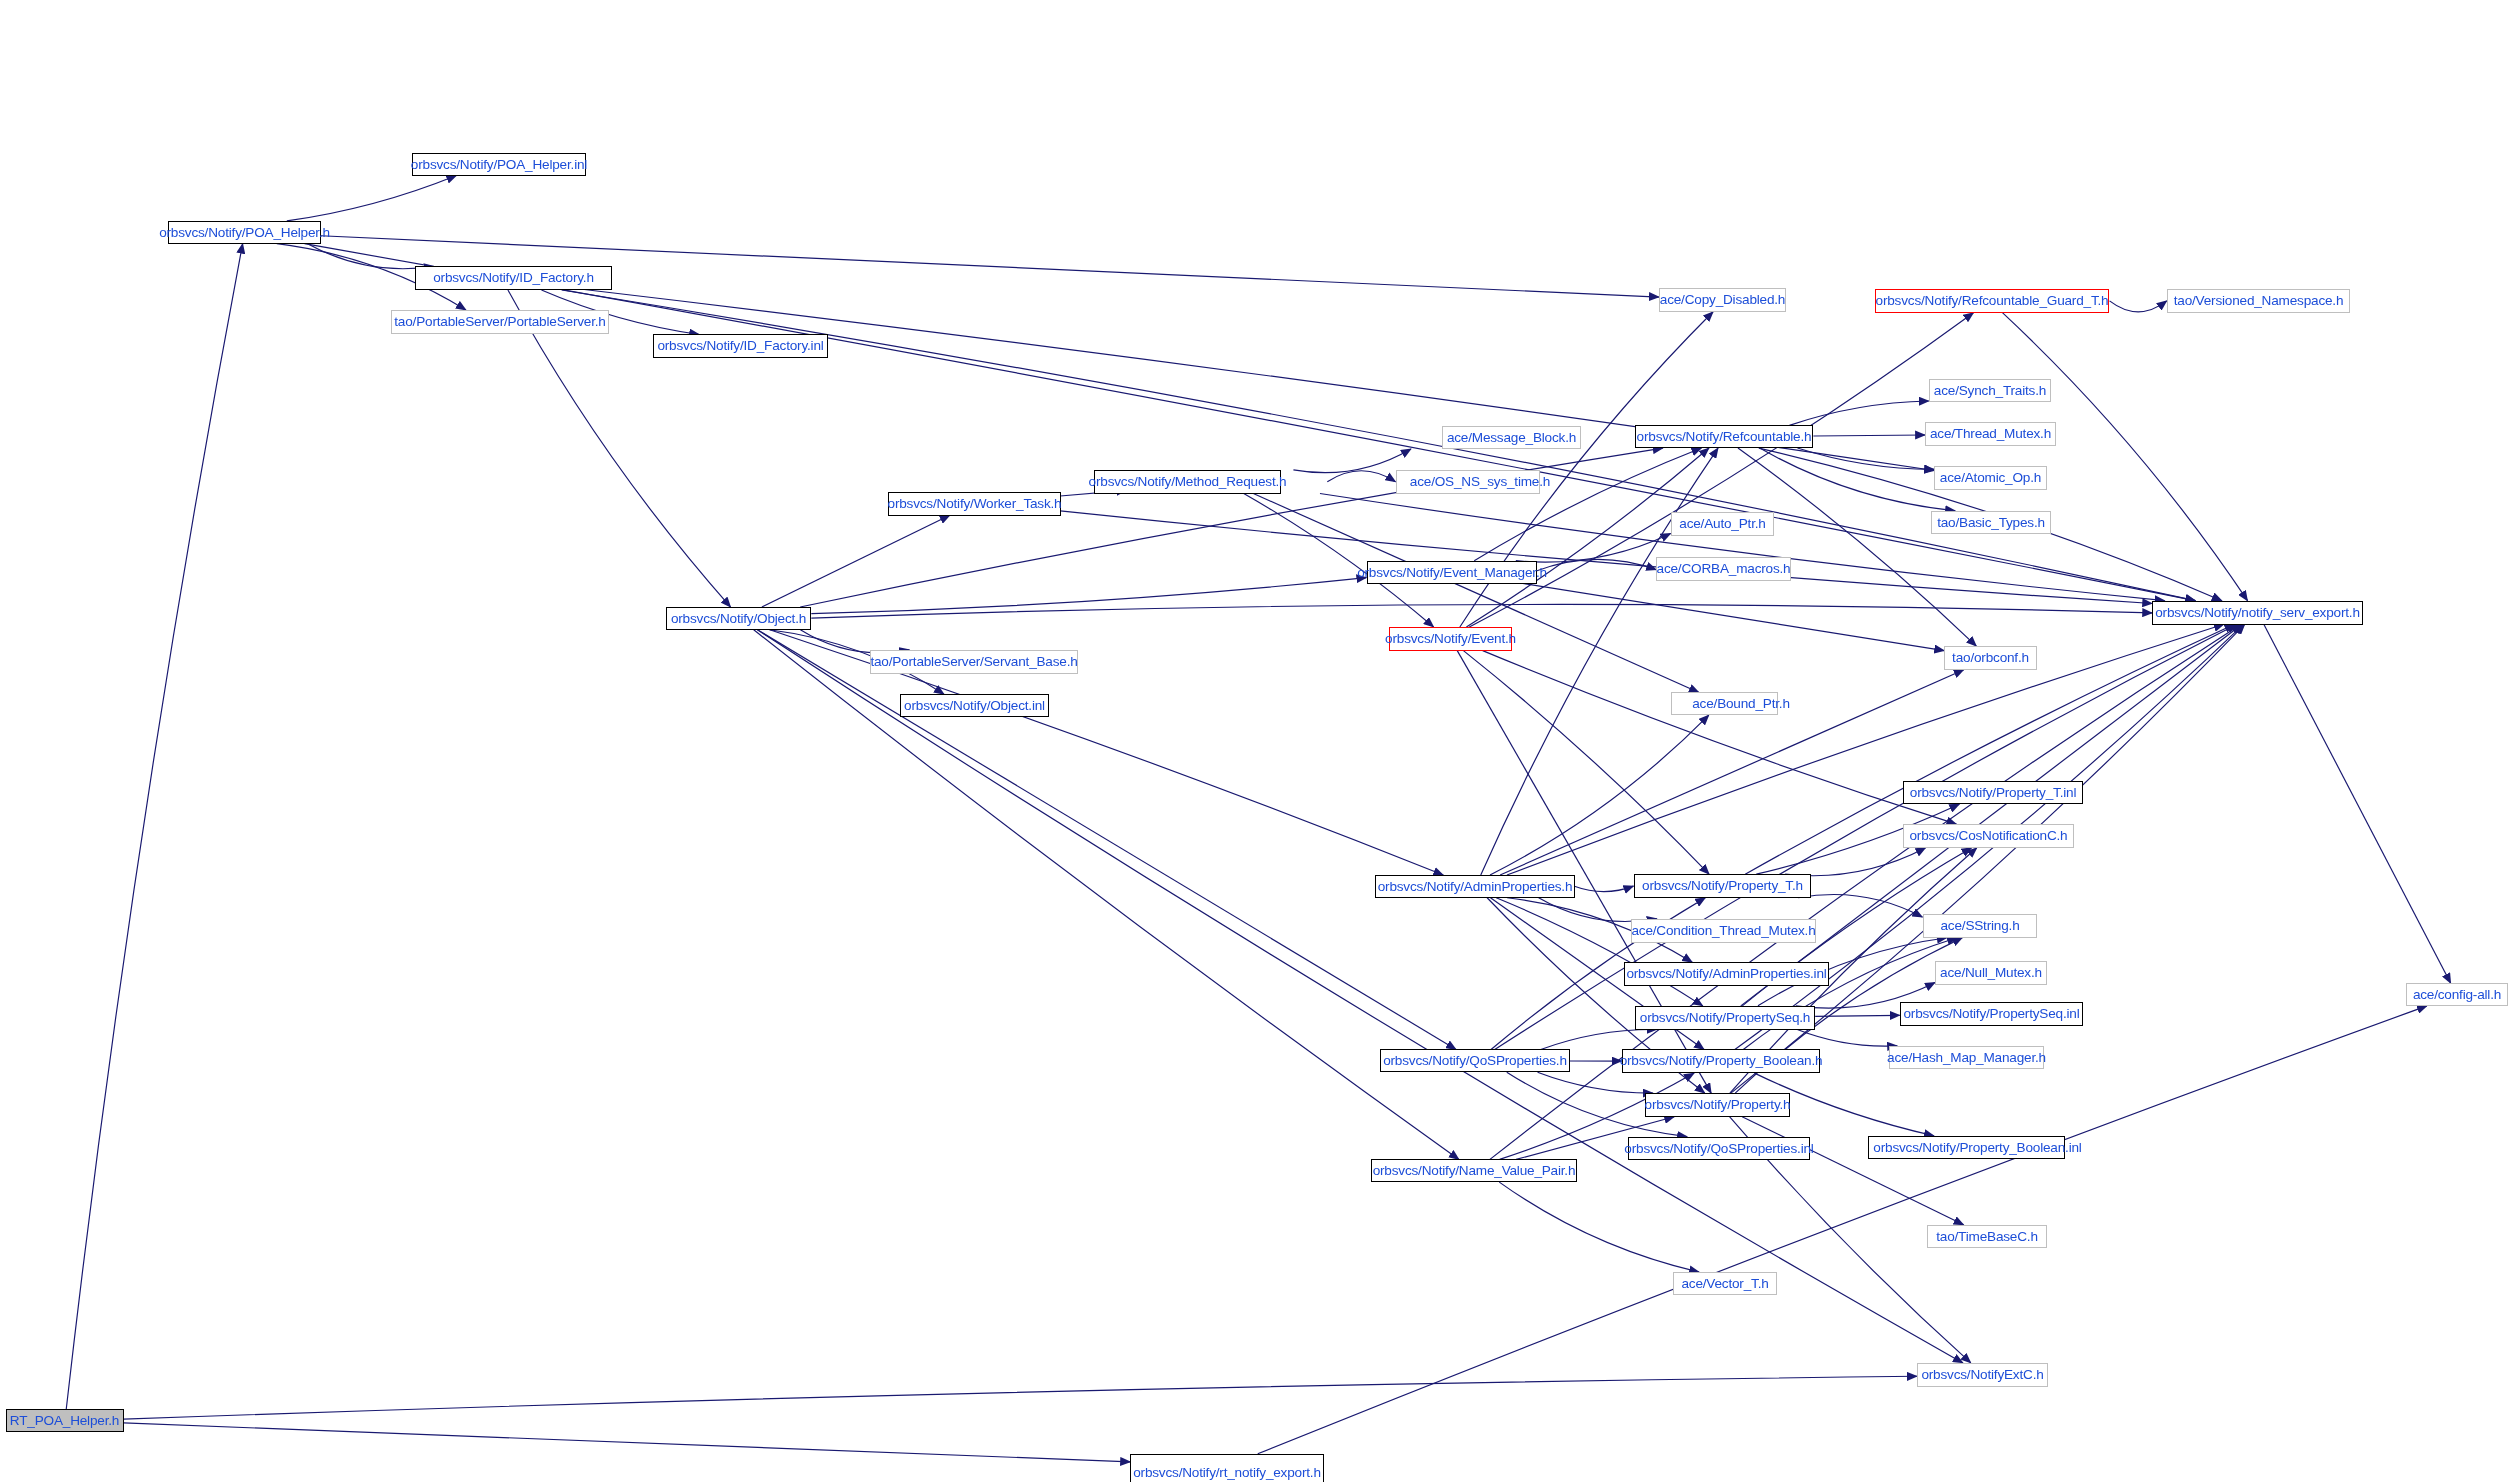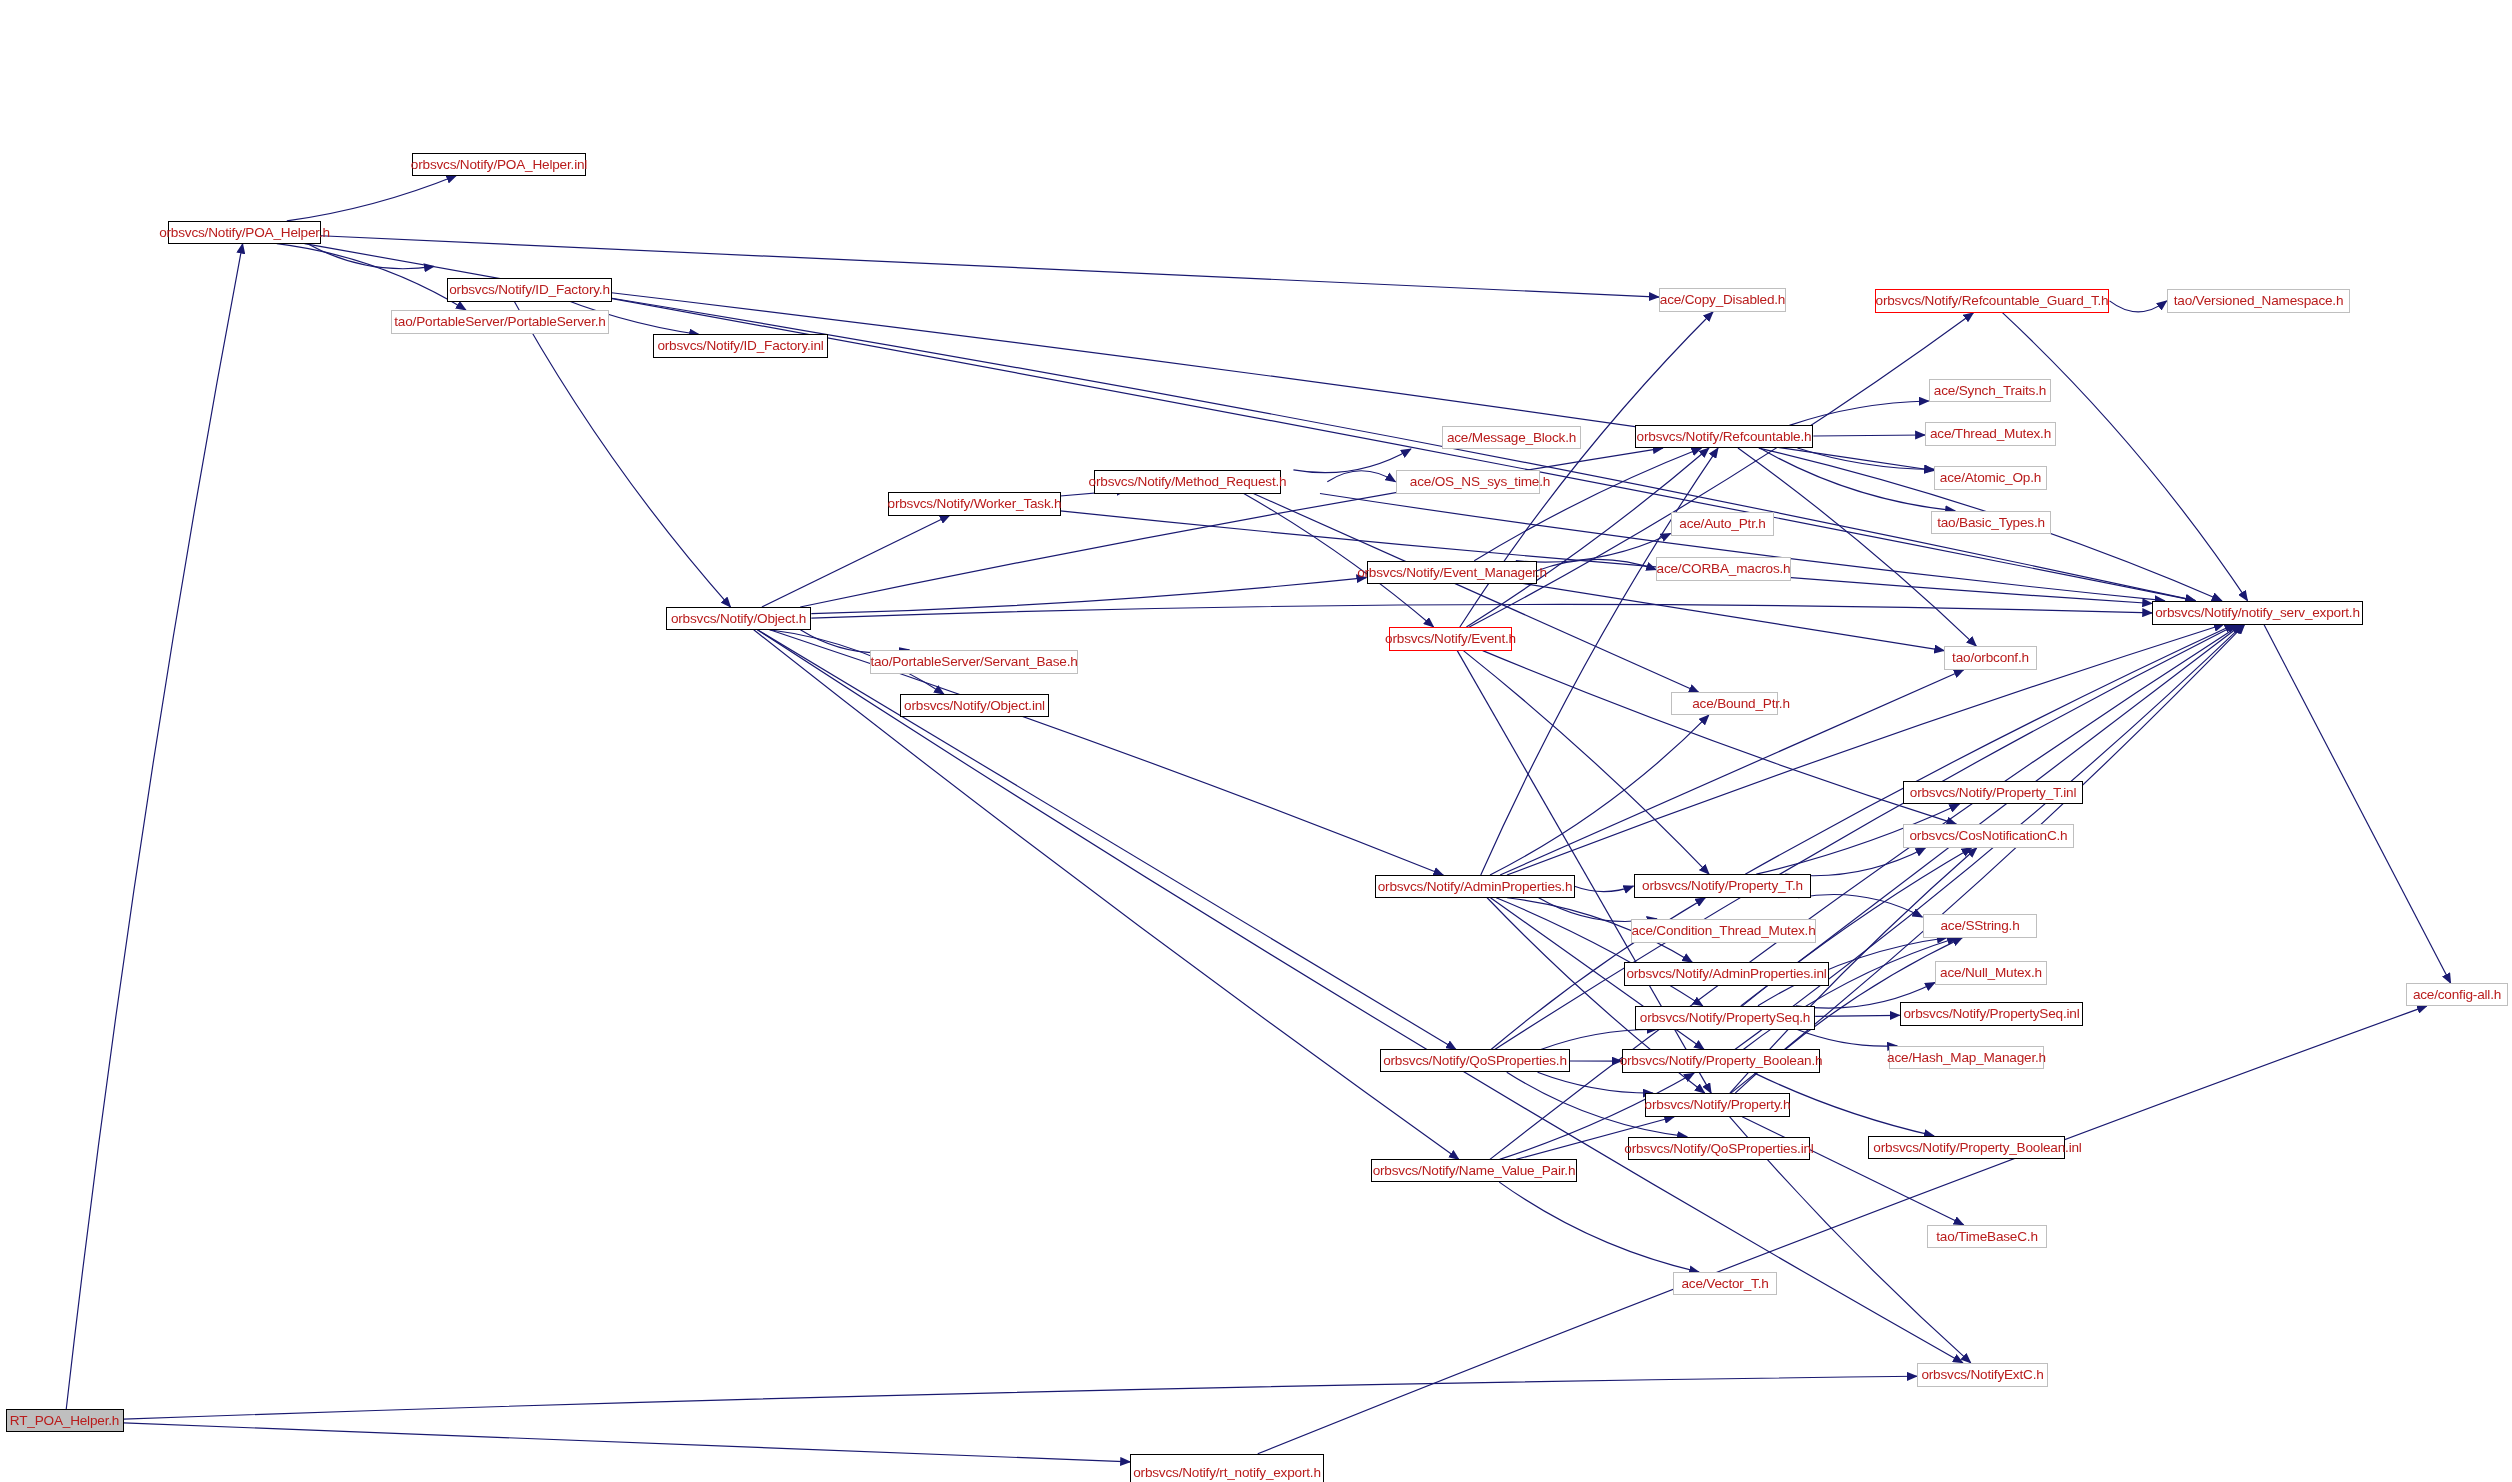--- a/index.html
+++ b/index.html
@@ -2,21 +2,21 @@
 <html style="font-size:14.5px"><head>
 <meta charset="utf-8">
 <style>
   html, body { margin: 0; padding: 0; background: #ffffff; }
   body { width: 2512px; height: 1483px; position: relative; overflow: hidden;
          font-family: "Liberation Sans", "DejaVu Sans", sans-serif; }
   #graph { position: absolute; left: 0; top: 0; width: 2512px; height: 1483px; }
   .edge { fill: none; stroke: #191970; stroke-width: 1.3; }
   .node-label { position: absolute; box-sizing: border-box; background: #ffffff;
          display: flex; align-items: center; justify-content: center;
-         font-size: 13.6px; color: #b91c1c; white-space: nowrap; letter-spacing: -0.2px;
+         font-size: 13.6px; color: #1d4ed8; white-space: nowrap; letter-spacing: -0.2px;
          cursor: pointer; }
   .node-label.documented { border: 1.4px solid #000000; }
   .node-label.external { border: 1.4px solid #bfbfbf; }
   .node-label.truncated { border: 1.4px solid #ff0000; }
   .node-label.root { border: 1.4px solid #000000; background: #bfbfbf; }
 </style>
 </head>
 <body>
 
 <svg id="graph" xmlns="http://www.w3.org/2000/svg" width="2512" height="1483" viewBox="0 0 2765 1632">
@@ -113,21 +113,21 @@
       <path d="M1650.3,1301.0 Q1750.4,1372.4 1870.2,1400.0" class="edge" marker-end="url(#arrowhead)"></path>
       <path d="M1640.0,1276.0 Q2039.5,962.0 2466.8,687.0" class="edge" marker-end="url(#arrowhead)"></path>
       <path d="M1384.4,1600.0 Q2023.6,1342.3 2671.4,1107.0" class="edge" marker-end="url(#arrowhead)"></path>
     </g>
 </svg>
 
 <div id="nodes">
     <div class="node-label root" style="left: 5.5px; top: 1409px; width: 118px; height: 23px;">RT_POA_Helper.h</div>
     <div class="node-label documented" style="left: 168px; top: 221px; width: 153px; height: 23px;">orbsvcs/Notify/POA_Helper.h</div>
     <div class="node-label documented" style="left: 412px; top: 153px; width: 174px; height: 23px;">orbsvcs/Notify/POA_Helper.inl</div>
-    <div class="node-label documented" style="left: 415px; top: 278px; width: 165px; height: 23.6px; margin-left: 32px;">orbsvcs/Notify/ID_Factory.h</div>
+    <div class="node-label documented" style="left: 415px; top: 266px; width: 197px; height: 23.6px;">orbsvcs/Notify/ID_Factory.h</div>
     <div class="node-label external" style="left: 391px; top: 310px; width: 218px; height: 23.6px;">tao/PortableServer/PortableServer.h</div>
     <div class="node-label documented" style="left: 653px; top: 334px; width: 175px; height: 23.6px;">orbsvcs/Notify/ID_Factory.inl</div>
     <div class="node-label documented" style="left: 666px; top: 607px; width: 145px; height: 23px;">orbsvcs/Notify/Object.h</div>
     <div class="node-label documented" style="left: 888px; top: 492px; width: 173px; height: 23.6px;">orbsvcs/Notify/Worker_Task.h</div>
     <div class="node-label documented" style="left: 1094px; top: 470px; width: 187px; height: 23.6px;">orbsvcs/Notify/Method_Request.h</div>
     <div class="node-label external" style="left: 1406px; top: 426px; width: 139px; height: 23px; margin-left: 36px;">ace/Message_Block.h</div>
     <div class="node-label external" style="left: 1396px; top: 470px; width: 144px; height: 23.6px; padding-left: 24px;">ace/OS_NS_sys_time.h</div>
     <div class="node-label external" style="left: 870px; top: 650px; width: 208px; height: 23.6px;">tao/PortableServer/Servant_Base.h</div>
     <div class="node-label documented" style="left: 900px; top: 694px; width: 149px; height: 23px;">orbsvcs/Notify/Object.inl</div>
     <div class="node-label documented" style="left: 1367px; top: 561px; width: 170px; height: 23px;">orbsvcs/Notify/Event_Manager.h</div>

